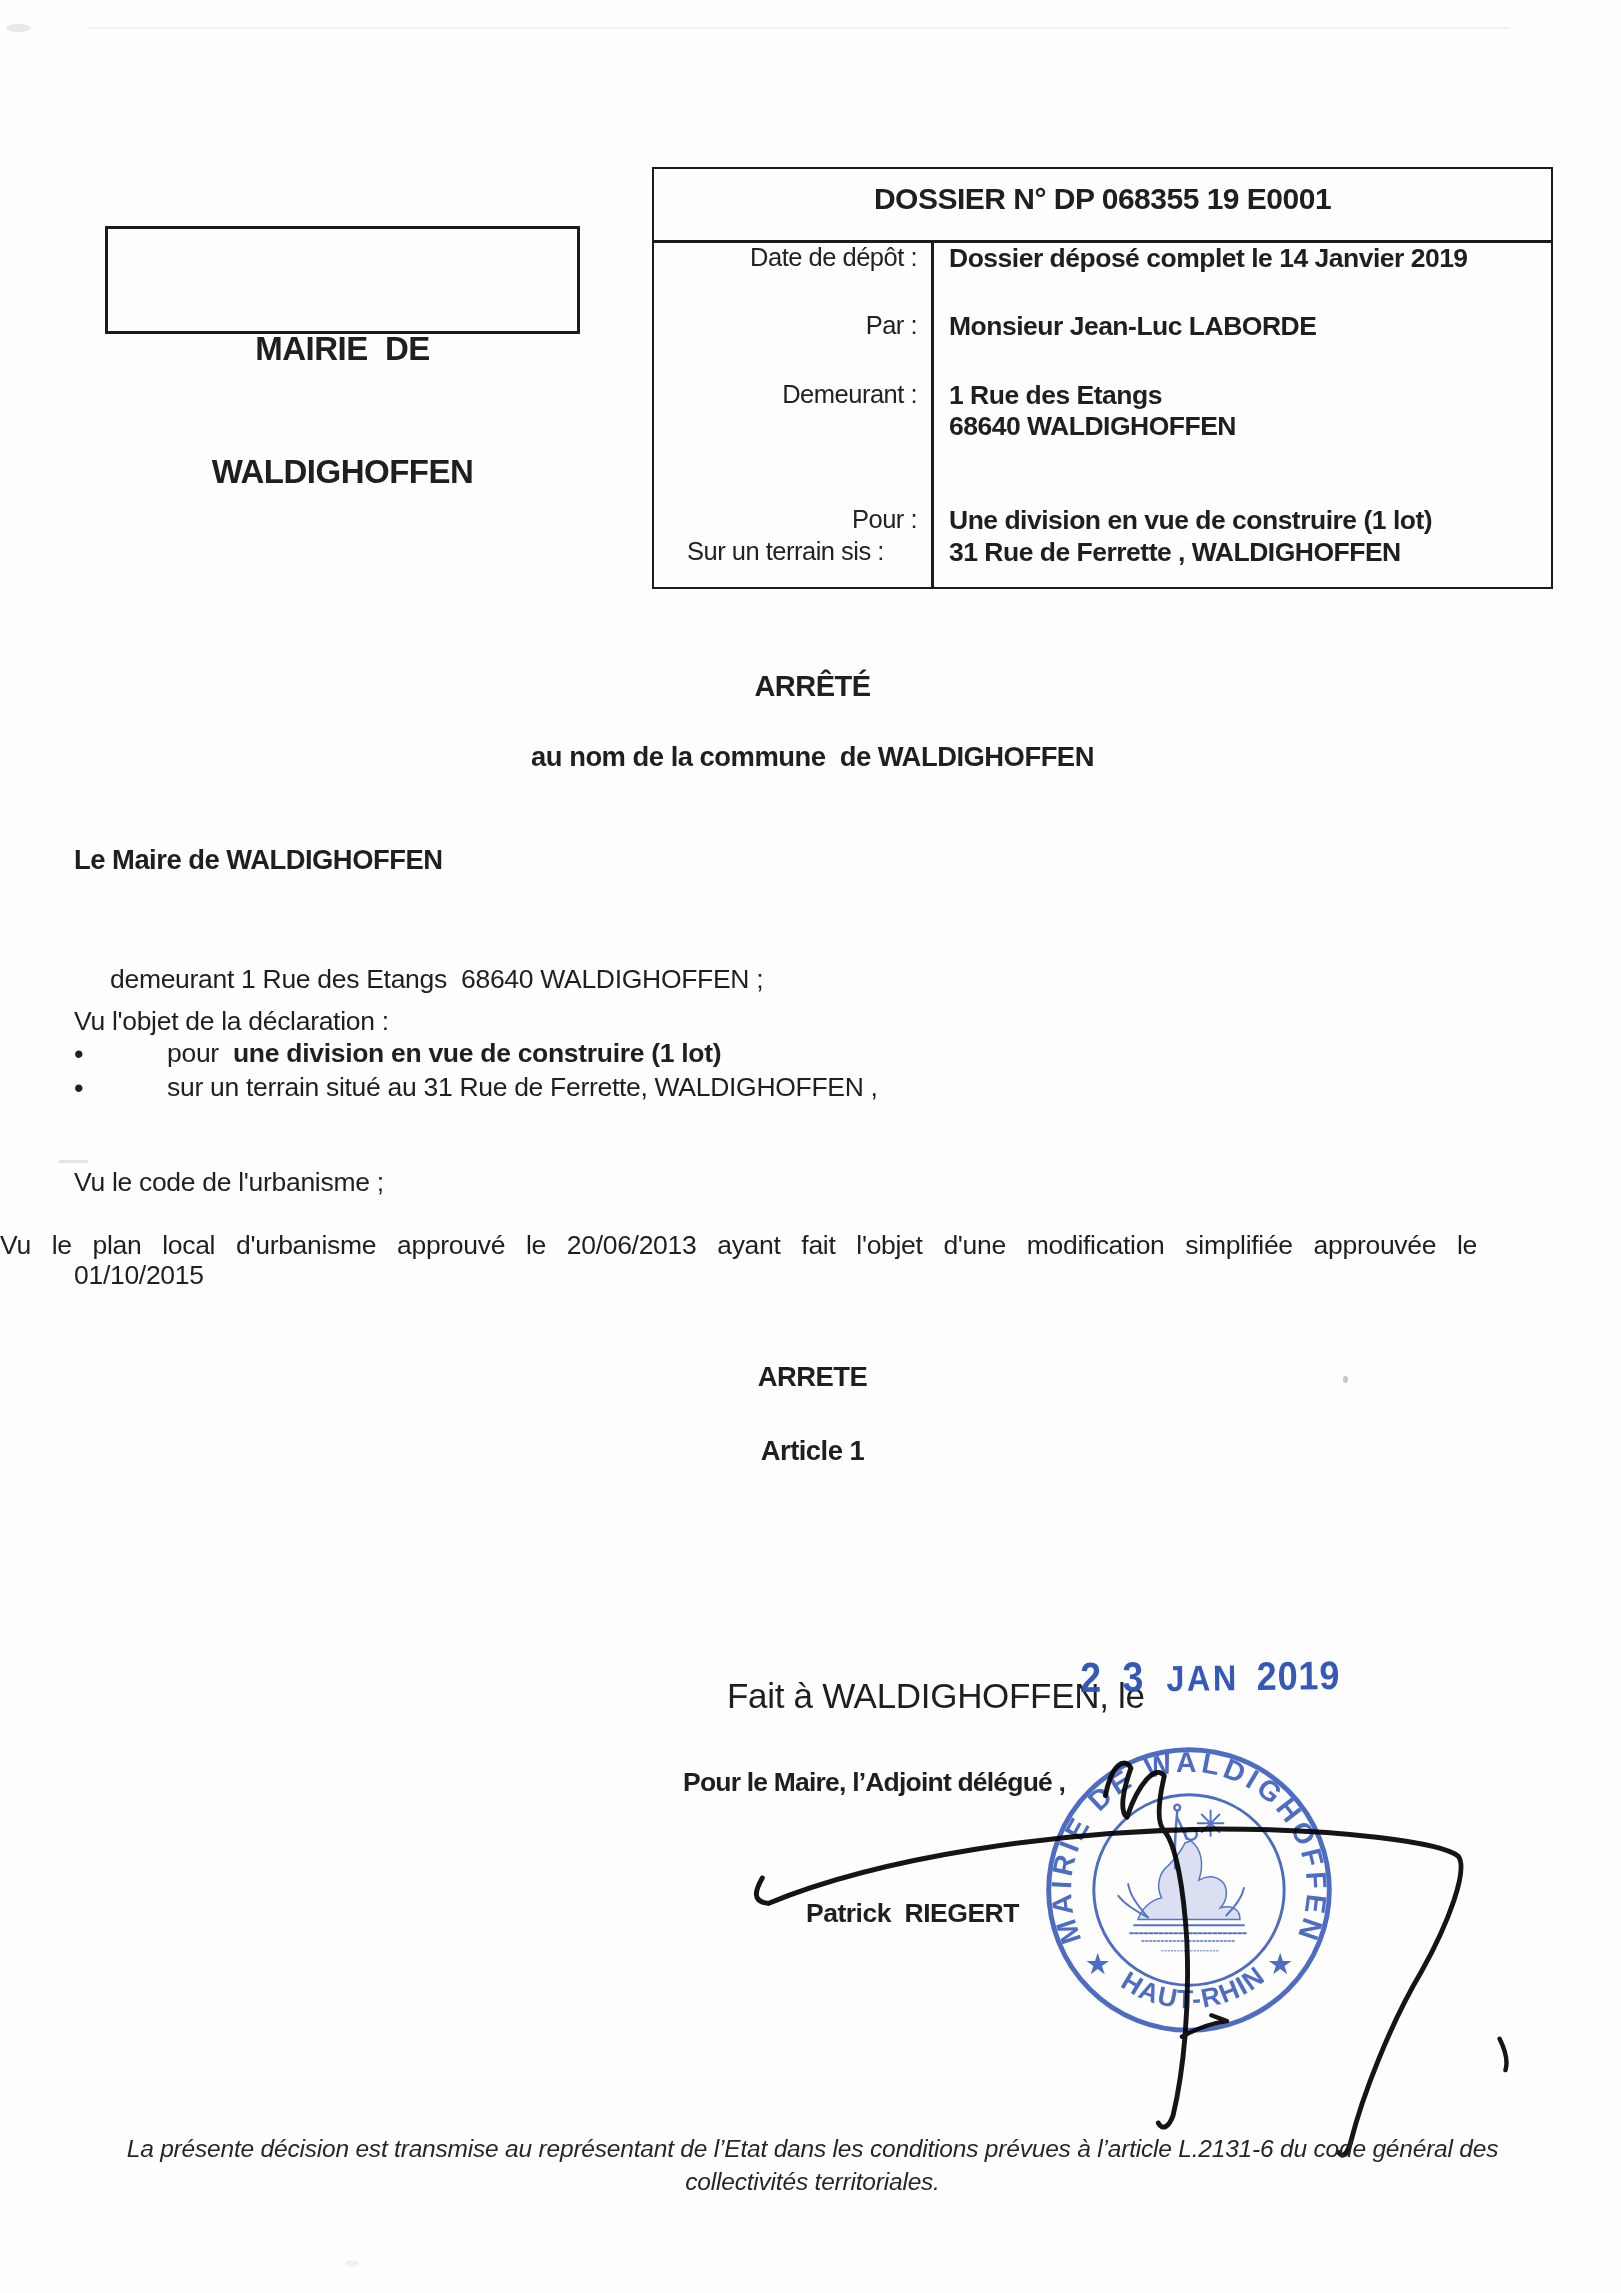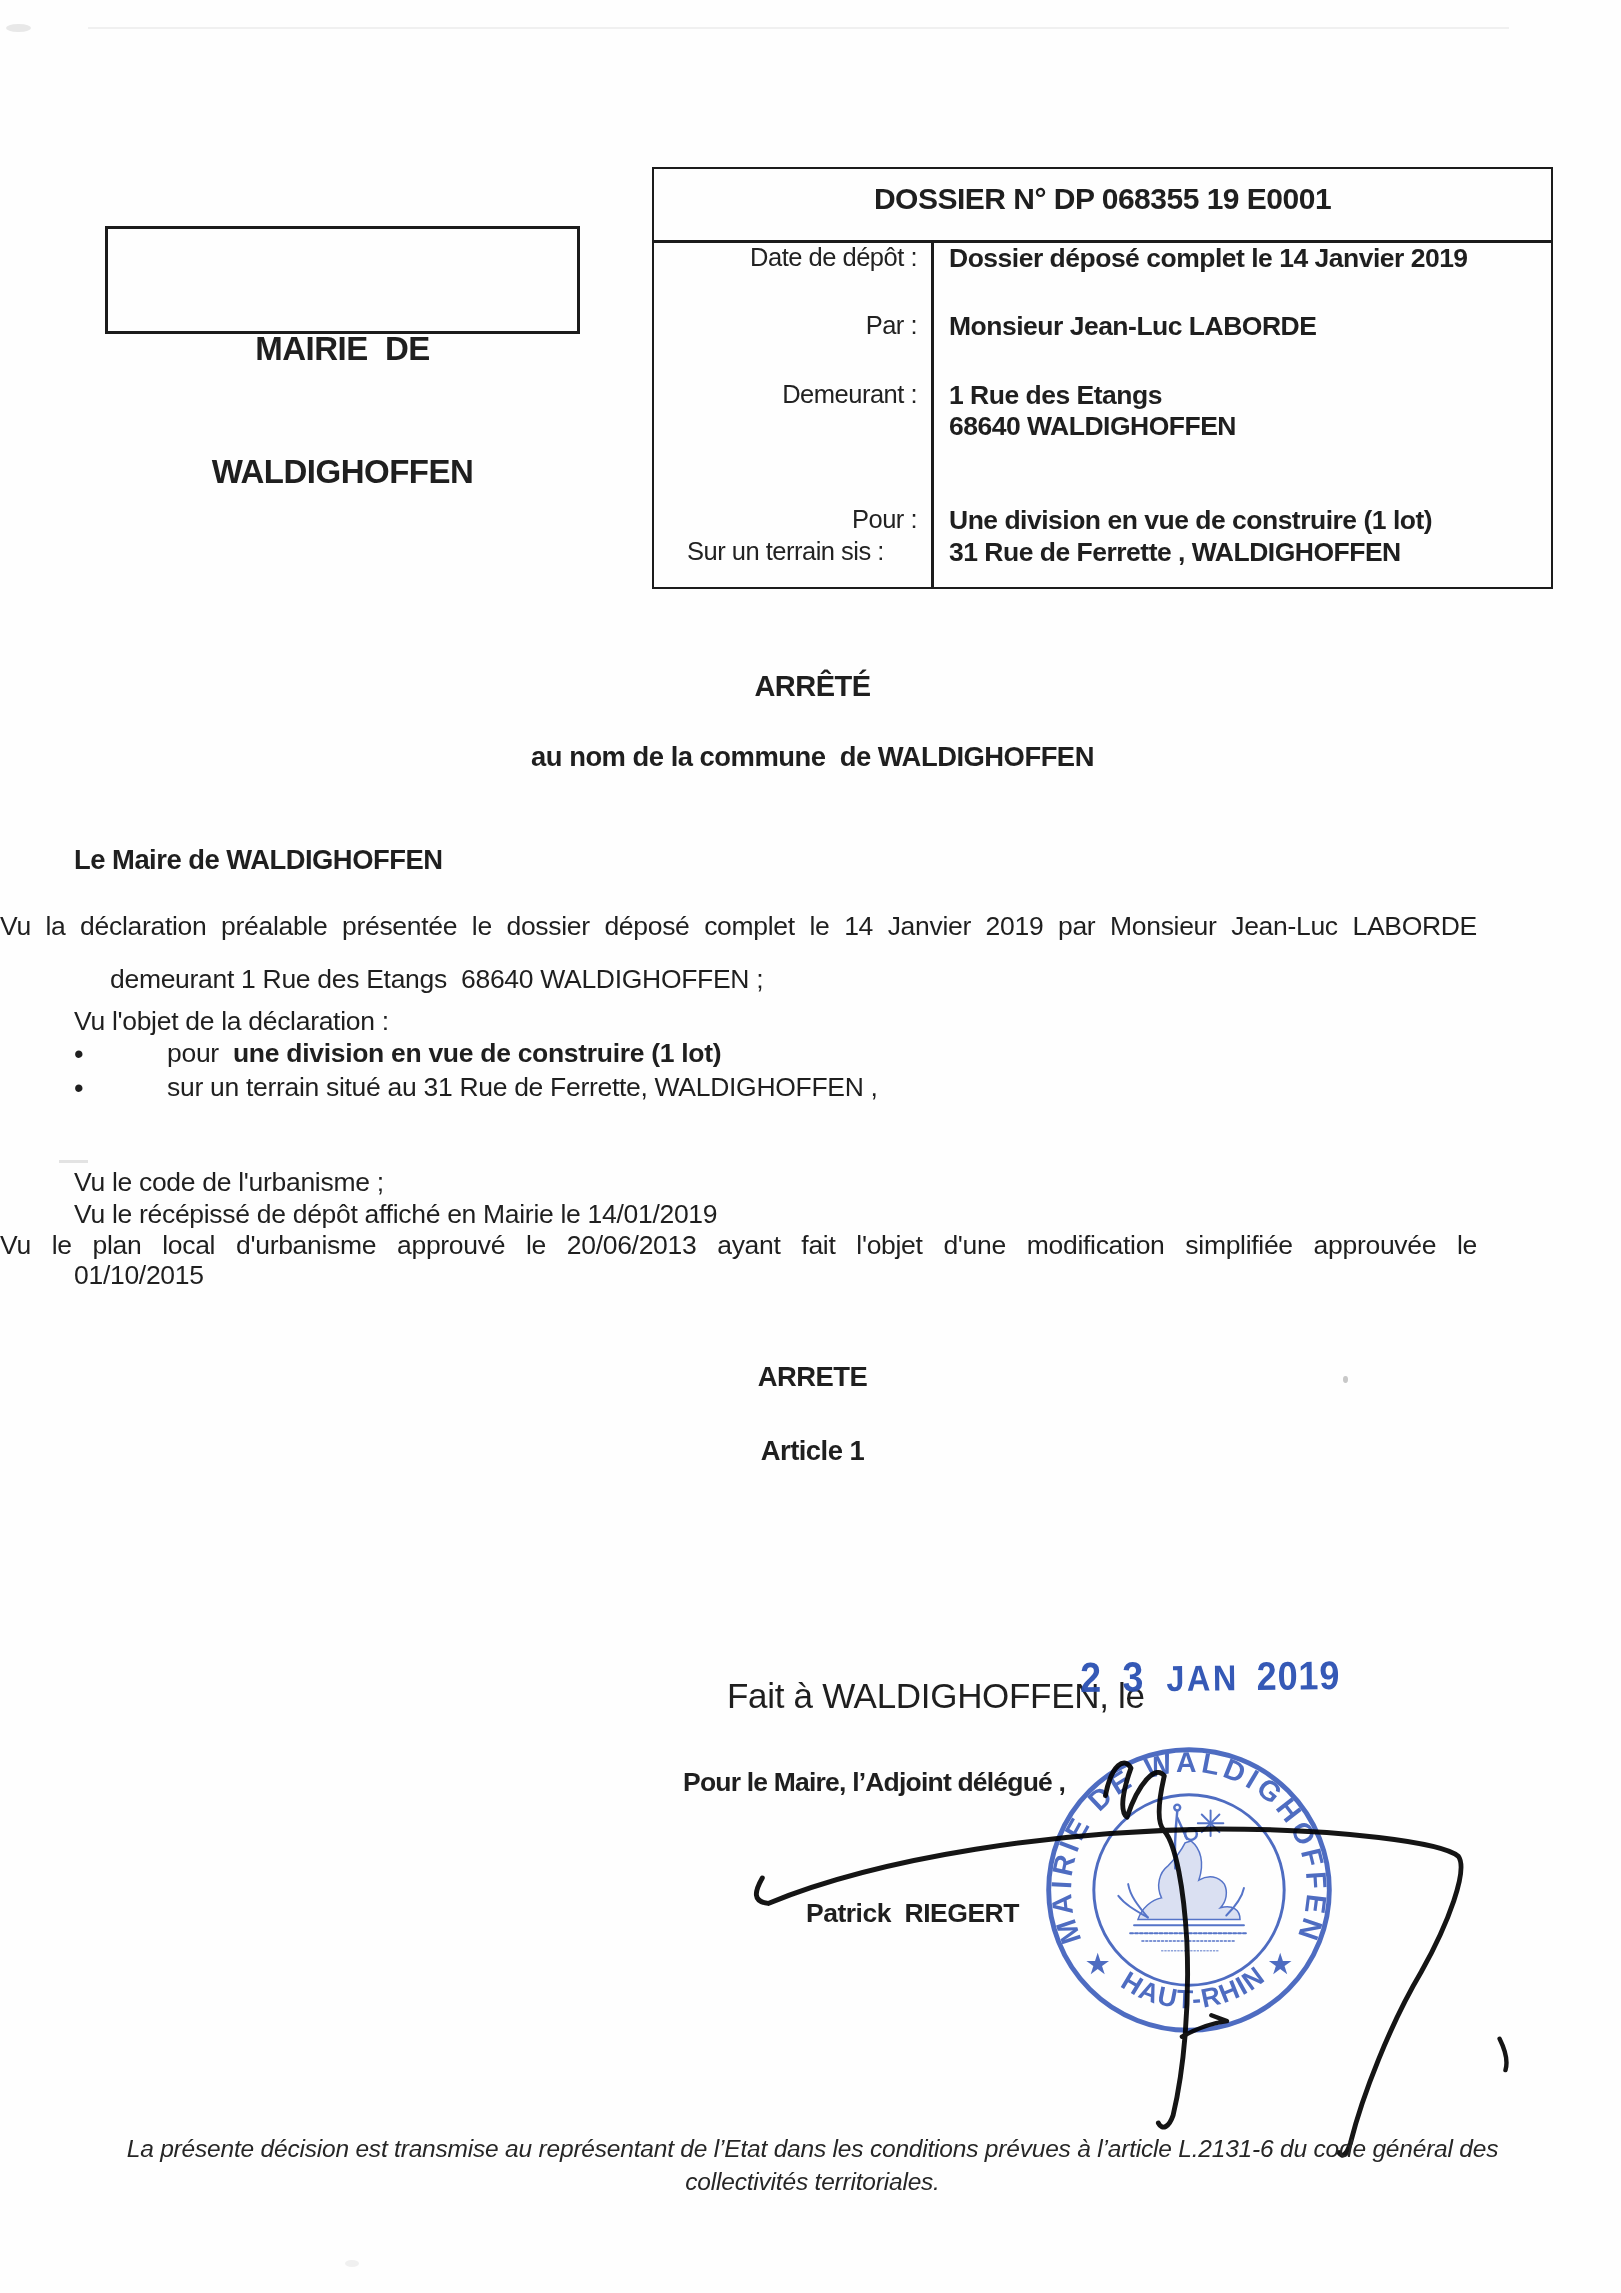--- a/index.html
+++ b/index.html
@@ -118,36 +118,34 @@
 
     <div class="abs dossier-label" style="top:368px;text-align:center;">Sur un terrain sis :</div>
     <div class="abs dossier-value" style="top:368px;">31 Rue de Ferrette , WALDIGHOFFEN</div>
   </div>
 
   <div class="abs center-line pre" style="top:670px;font-size:29px;">ARRÊTÉ</div>
   <div class="abs center-line pre" style="top:741px;font-size:27.4px;">au nom de la commune  de WALDIGHOFFEN</div>
 
   <div id="maire-heading" class="abs">Le Maire de WALDIGHOFFEN</div>
 
-  <div class="abs body-text just" style="top:911px;">Vu la déclaration préalable présentée le dossier déposé complet le 14 Janvier 2019 par Monsieur Jean-Luc LABORDE</div>
   <div class="abs body-text pre" style="left:74px;top:964px;margin-left:36px;">demeurant 1 Rue des Etangs  68640 WALDIGHOFFEN ;</div>
 
   <div class="abs body-text" style="left:74px;top:1006px;">Vu l'objet de la déclaration :</div>
 
   <div class="abs bullet-row" style="top:1038px;">
     <span class="bullet-glyph">•</span>
     <span class="body-text pre"><span class="pre">pour  </span><span class="b pre">une division en vue de construire (1 lot)</span></span>
   </div>
   <div class="abs bullet-row" style="top:1072px;">
     <span class="bullet-glyph">•</span>
     <span class="body-text pre"><span class="pre">sur un terrain situé au 31 Rue de Ferrette, WALDIGHOFFEN ,</span><span class="b pre"></span></span>
   </div>
 
   <div class="abs body-text" style="left:74px;top:1167px;">Vu le code de l'urbanisme ;</div>
-  <div class="abs body-text" style="left:74px;top:1199px;">Vu le récépissé de dépôt affiché en Mairie le 14/01/2019</div>
   <div class="abs body-text just" style="top:1230px;">Vu le plan local d'urbanisme approuvé le 20/06/2013 ayant fait l'objet d'une  modification simplifiée approuvée le</div>
   <div class="abs body-text" style="left:74px;top:1260px;">01/10/2015</div>
 
   <div class="abs center-line" style="top:1361px;font-size:27.4px;">ARRETE</div>
   <div class="abs center-line" style="top:1435px;font-size:27.4px;">Article 1</div>
 
   <div id="fait-line" class="abs">Fait à WALDIGHOFFEN, le</div>
 
   <div id="date-stamp" class="abs" style="color:#2b51b3;">
     <span class="day">2 3</span>

